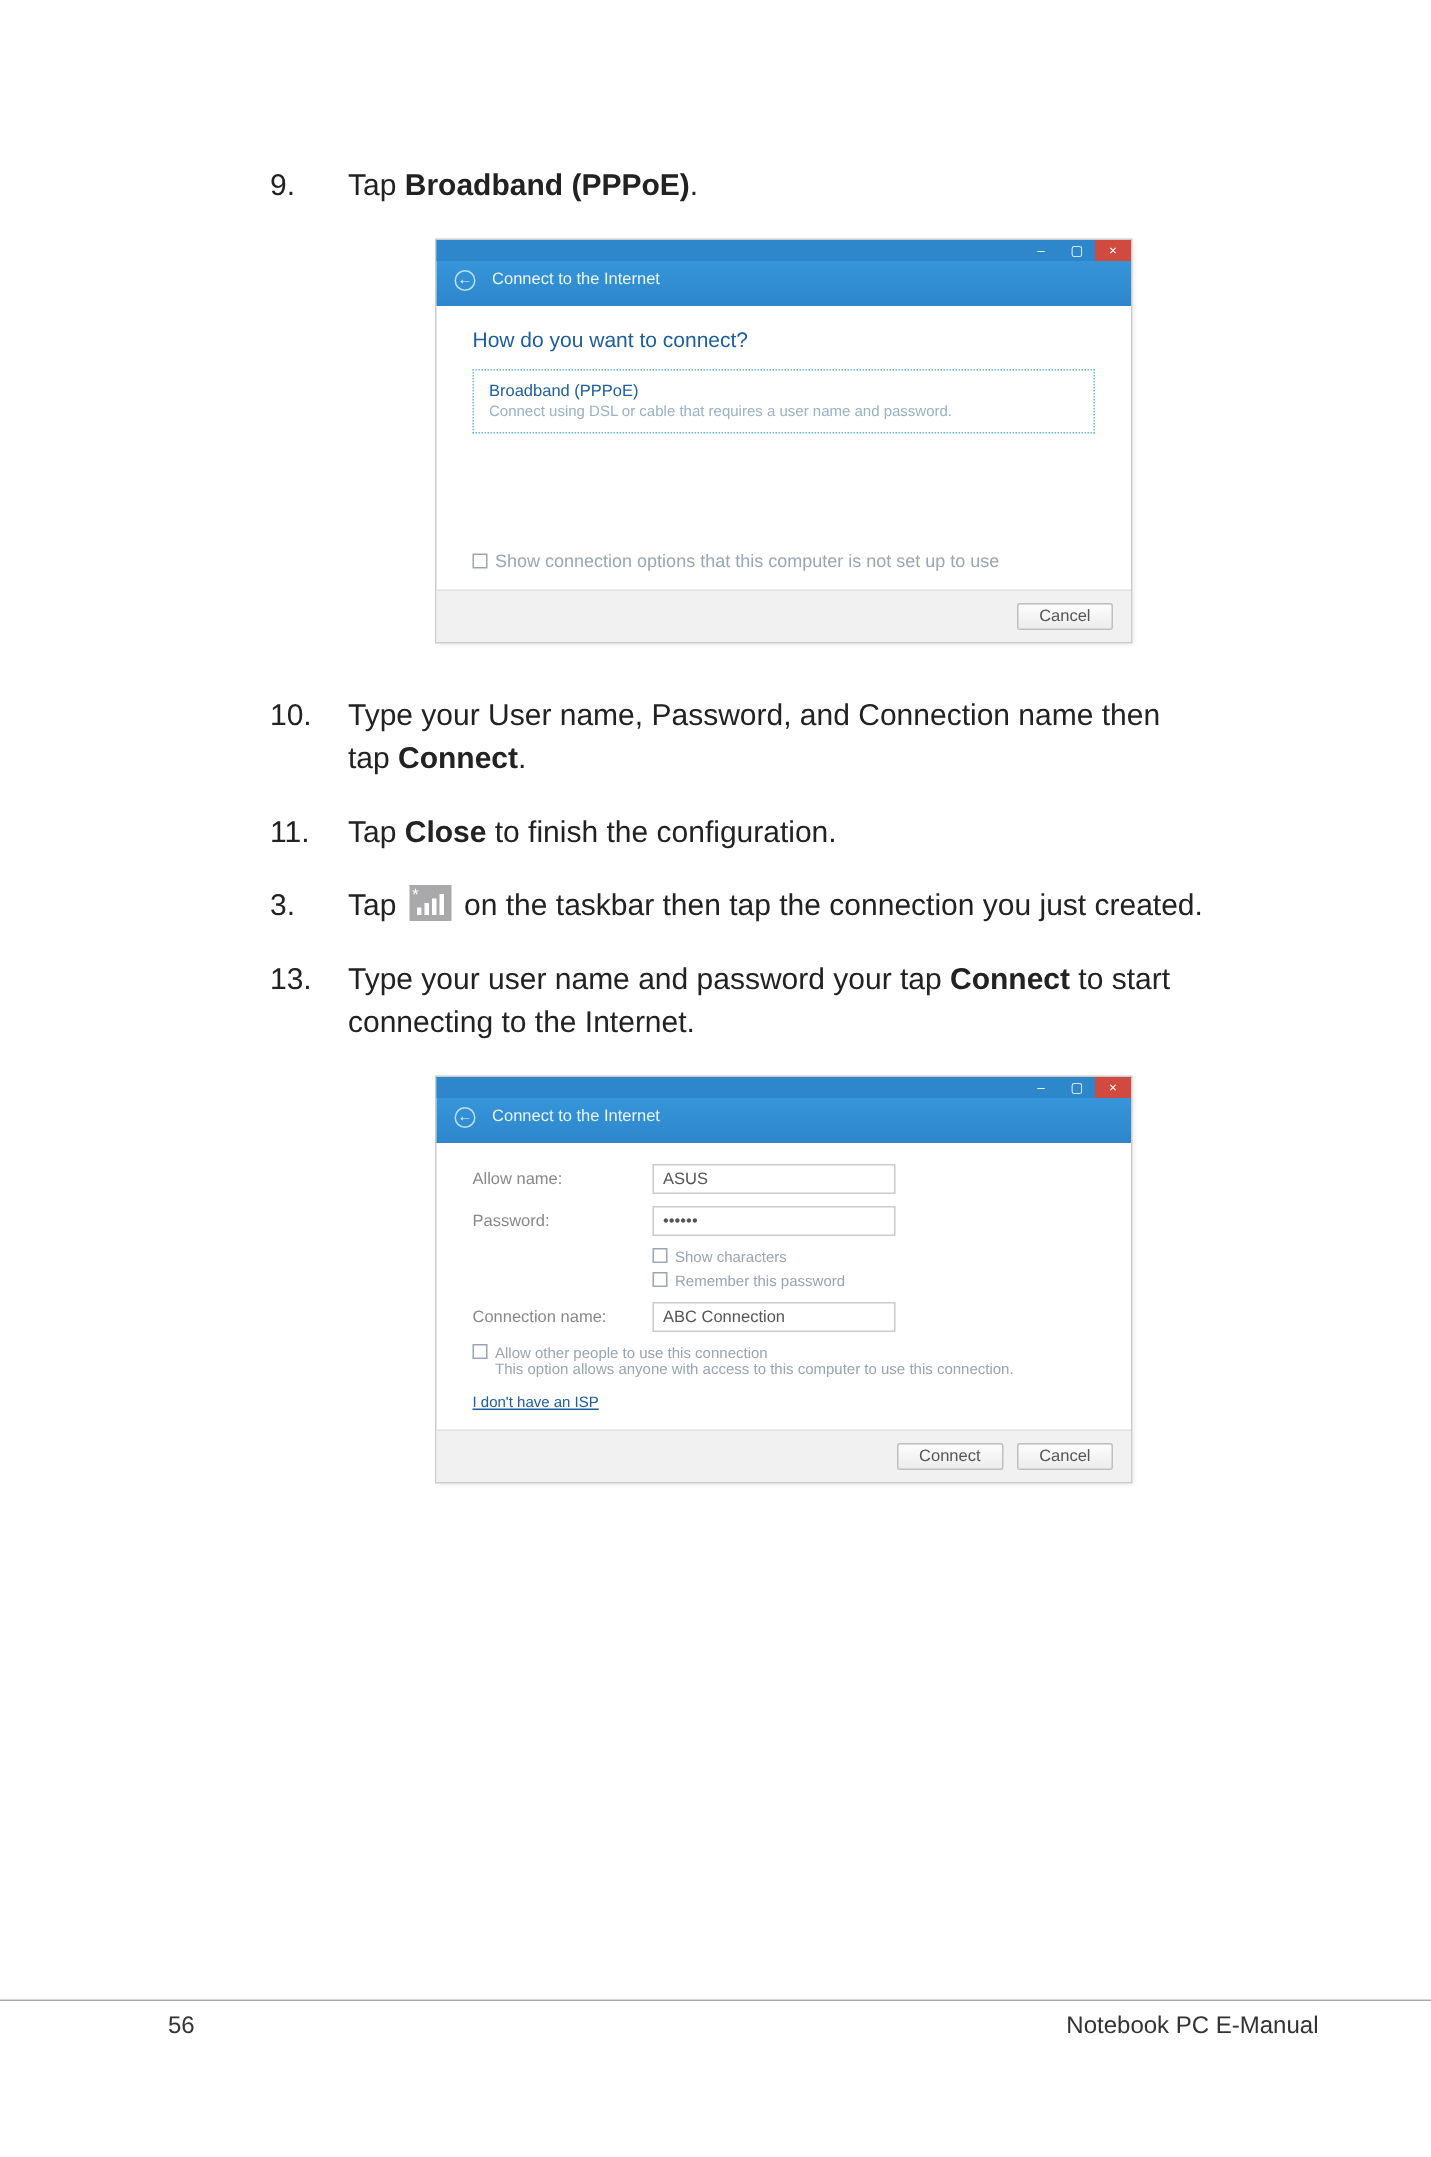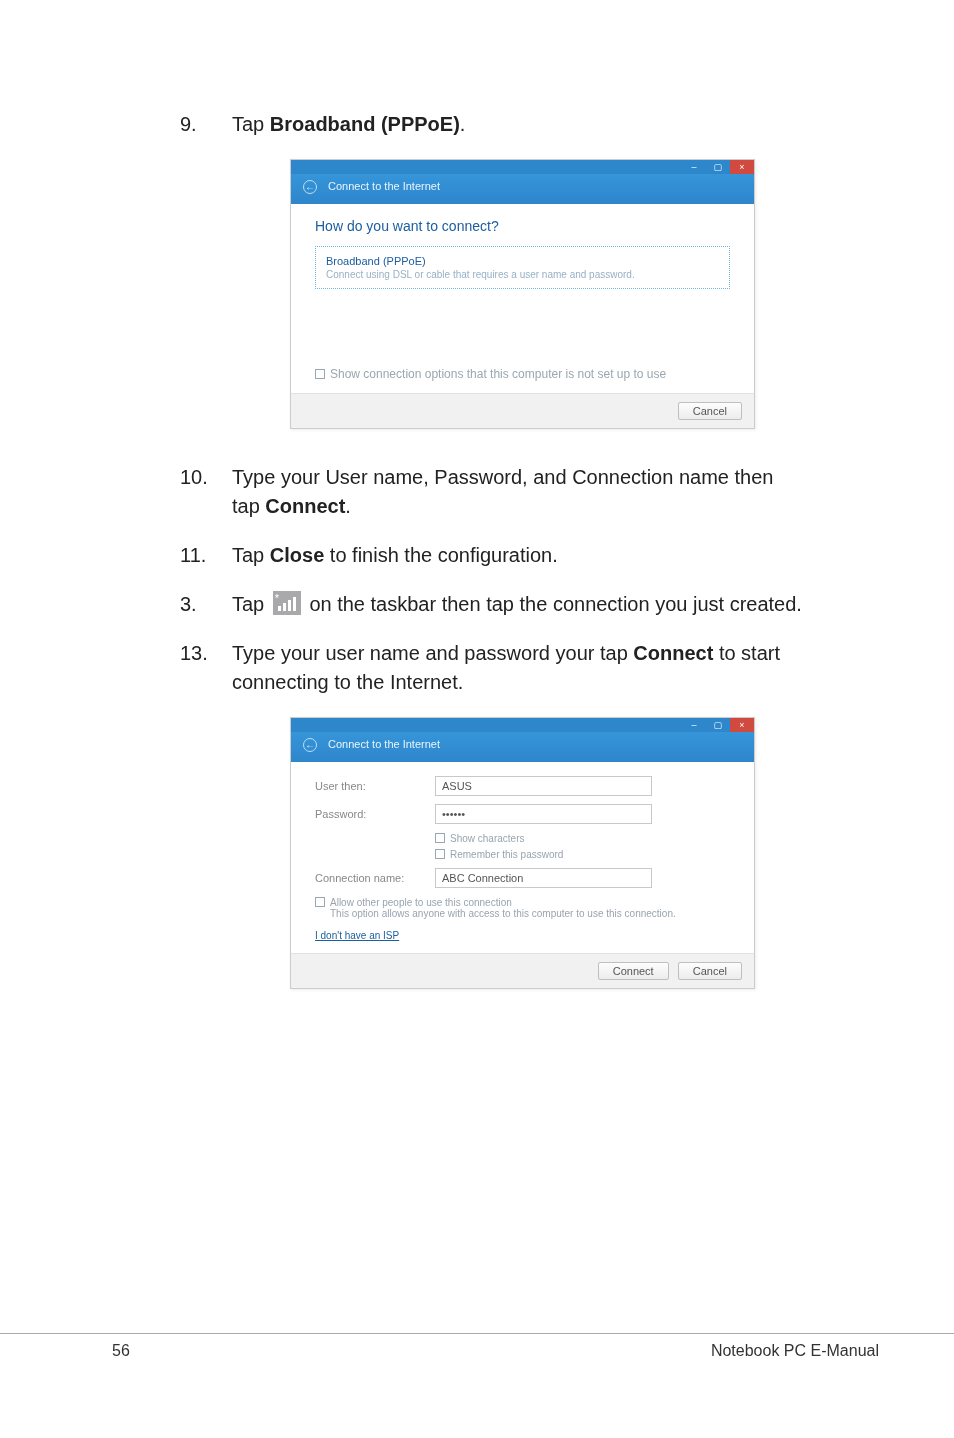--- a/index.html
+++ b/index.html
@@ -147,21 +147,21 @@
       border: 1px solid #bfbfbf;
       border-radius: 2px;
       padding: 2px 14px;
       font-size: 11px;
       color: #555;
       margin-left: 6px;
     }
     .form-row { display: flex; margin-bottom: 8px; align-items: center; }
     .form-row .label { width: 120px; color: #888; font-size: 11px; }
     .form-row .input {
-      width: 217px;
+      width: 162px;
       border: 1px solid #c9c9c9;
       background: #fff;
       padding: 3px 6px;
       font-size: 11px;
       color: #555;
     }
     .link { color: #1d5ea0; text-decoration: underline; font-size: 10px; }
     .small { font-size: 10px; color: #98a5af; }
     .footer {
       position: absolute;
@@ -255,21 +255,21 @@
         <span class="winbtn">–</span><span class="winbtn">▢</span><span class="winbtn x">×</span>
       </div>
       <div class="shot-title-inner">
         <span class="back">←</span>
         <span>Connect to the Internet</span>
       </div>
     </div>
     <div class="shot-body">
 
       <div class="form-row">
-        <div class="label">User then:</div>
+        <div class="label">Allow name:</div>
         <div class="input">ASUS</div>
       </div>
       <div class="form-row">
         <div class="label">Password:</div>
         <div class="input">••••••</div>
       </div>
       <div class="form-row">
         <div class="label"></div>
         <div><span class="checkbox"></span><span class="small">Show characters</span></div>
       </div>

